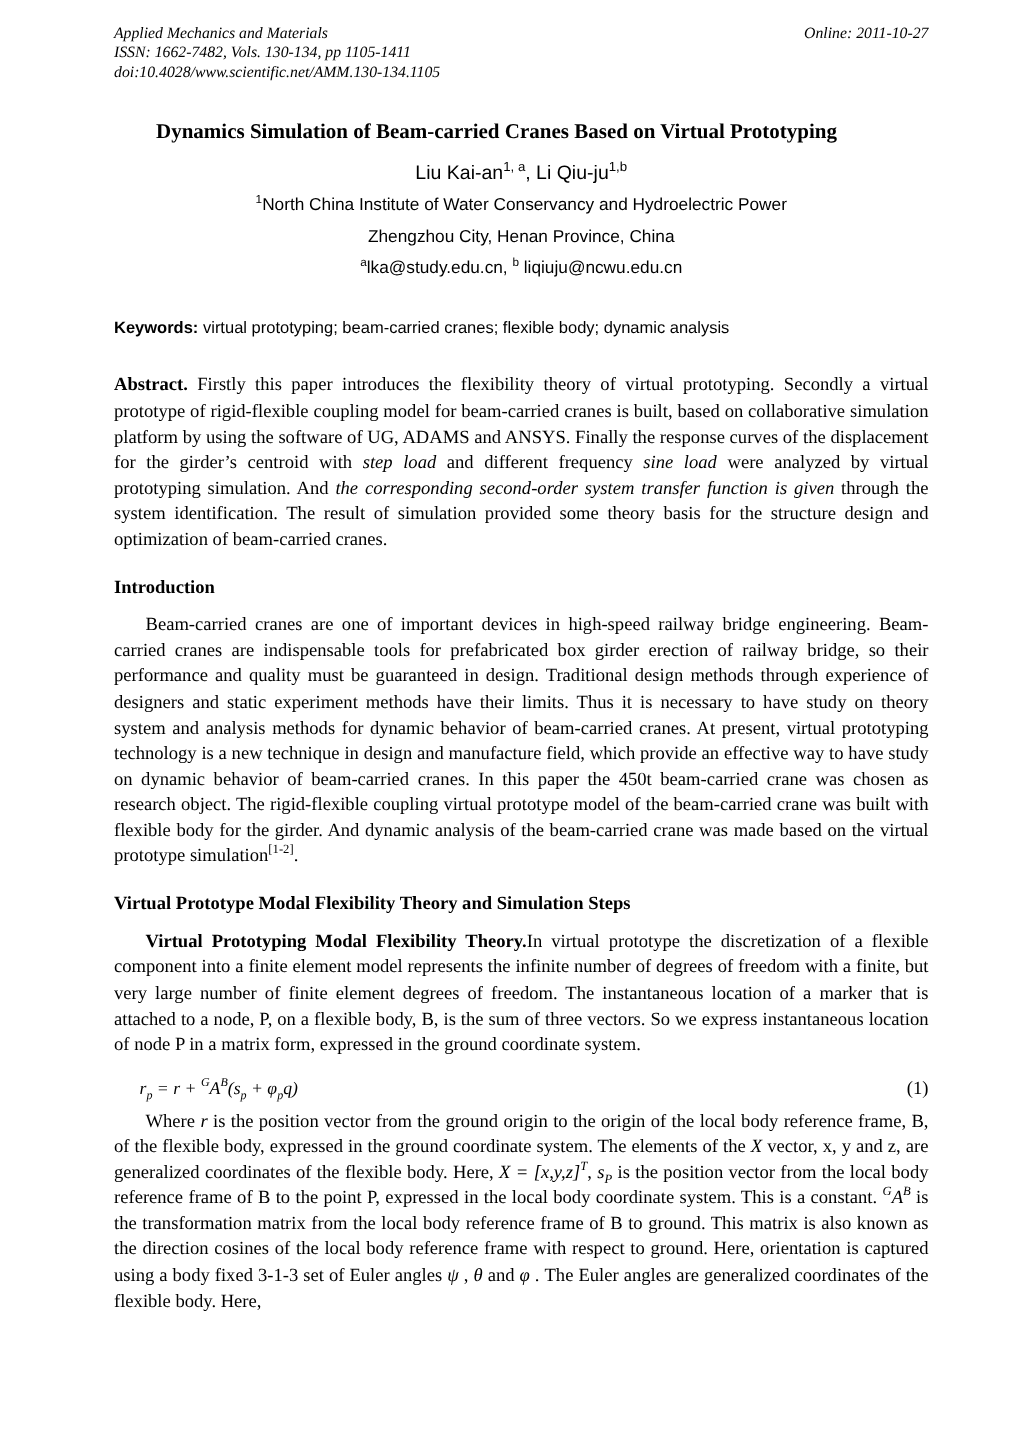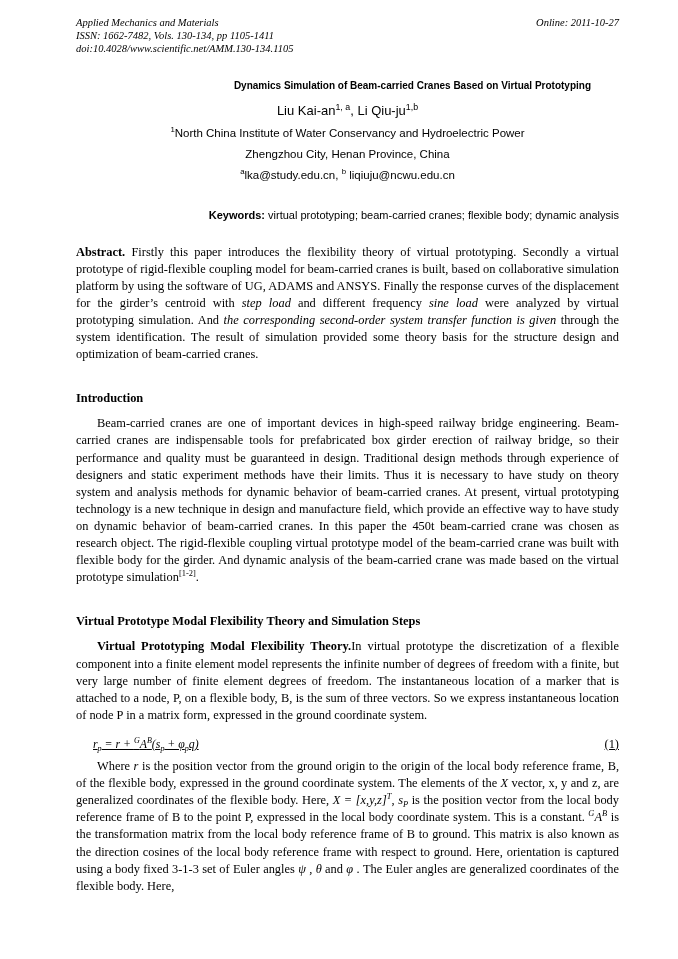--- a/index.html
+++ b/index.html
@@ -11,50 +11,50 @@
   }
   .page { width: 678px; height: 959px; padding: 17px 59px 0 76px; background: #fff; }
 
   .pub-header {
     display: flex; justify-content: space-between; align-items: flex-start;
     font-style: italic; font-size: 10.5px; line-height: 1.22;
   }
   .meta-line, .online-date { white-space: nowrap; }
 
   .paper-title {
-    font-family: Liberation Sans, sans-serif;
-    font-size: 10px; font-weight: 700; text-align: right;
+    font-family: Liberation Serif, serif;
+    font-size: 14px; font-weight: 700; text-align: left;
     line-height: 1.22; margin: 25px 28px 0;
   }
   .authors-line {
     font-family: "Liberation Sans", "DejaVu Sans", sans-serif;
     font-size: 13px; text-align: center; margin-top: 10px; font-weight: 400;
   }
   .affiliation-line, .city-line, .emails-line {
     font-family: "Liberation Sans", "DejaVu Sans", sans-serif;
     font-size: 11.5px; text-align: center; margin-top: 9px;
   }
   sup, sub { font-size: 0.68em; line-height: 0; }
 
   .keywords-line {
     font-family: "Liberation Sans", "DejaVu Sans", sans-serif;
-    font-size: 11px; margin-top: 28px; text-align: right;
+    font-size: 11px; margin-top: 28px; text-align: left;
   }
   .kw-label { font-weight: 700; }
 
   .abstract-para { margin-top: 23px; }
   .abstract-para, .body-para {
     font-size: 12.4px; line-height: 1.38; text-align: justify;
   }
-  .section-heading { font-size: 12.4px; font-weight: 700; margin-top: 28px; }
+  .section-heading { font-size: 12.4px; font-weight: 700; margin-top: 16px; }
   .body-para { margin-top: 9px; }
   .indent { text-indent: 21px; }
 
   .equation-row {
-    display: flex; align-items: baseline; margin-top: 13px; font-size: 11.8px; text-decoration: underline;
+    display: flex; align-items: baseline; margin-top: 13px; font-size: 11.8px;
   }
   .equation-formula { margin-left: 17px; }
   .equation-number { margin-left: auto; font-size: 12.4px; font-style: normal; }
   .after-eq { margin-top: 6px; }
 
   .seg-bold { font-weight: 700; }
   .seg-italic { font-style: italic; }
   .seg-math, .seg-mathsub, .seg-mathsup { font-style: italic; }
 </style>
 </head>

